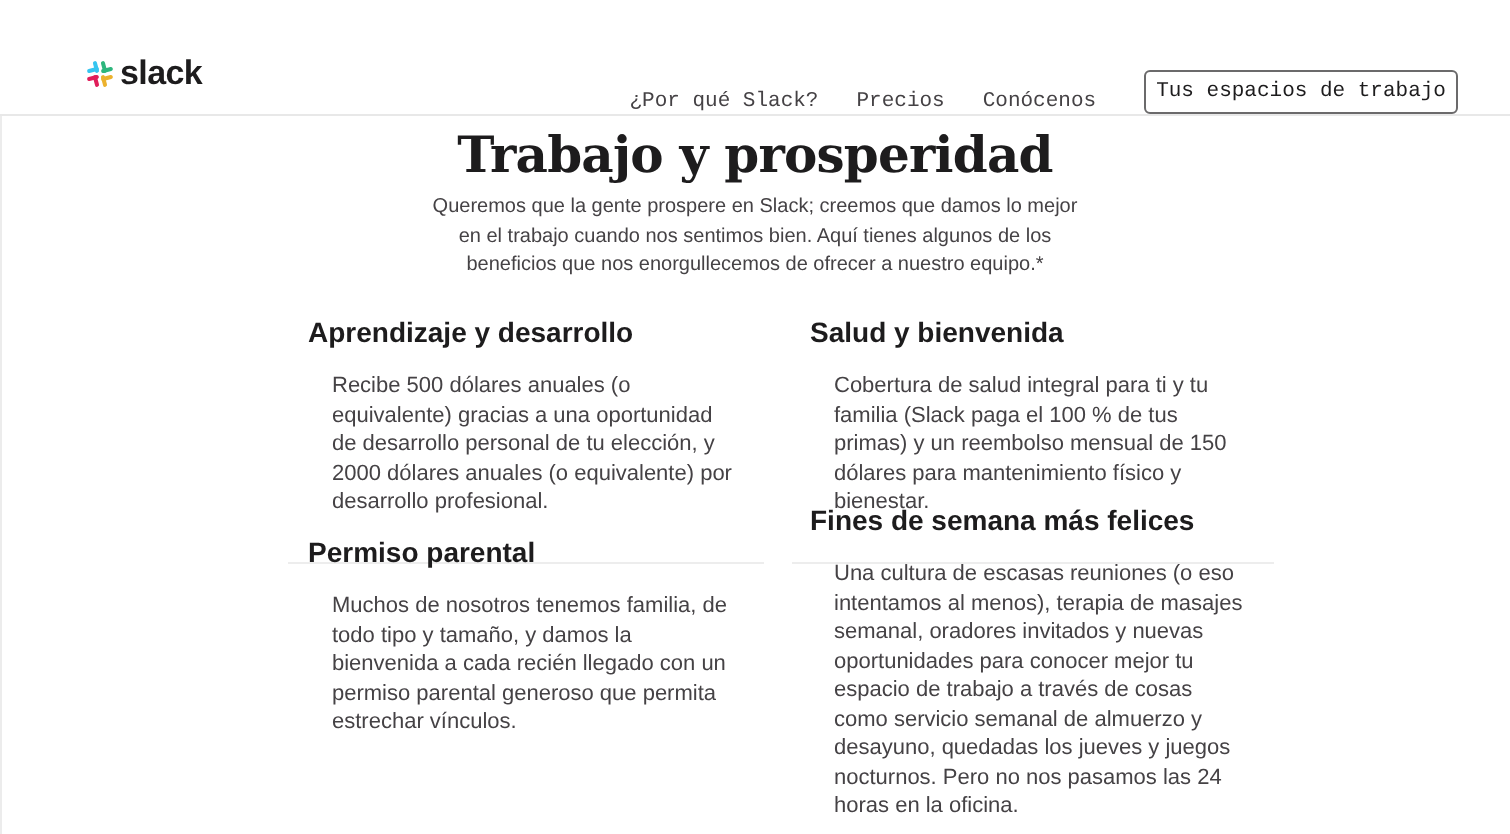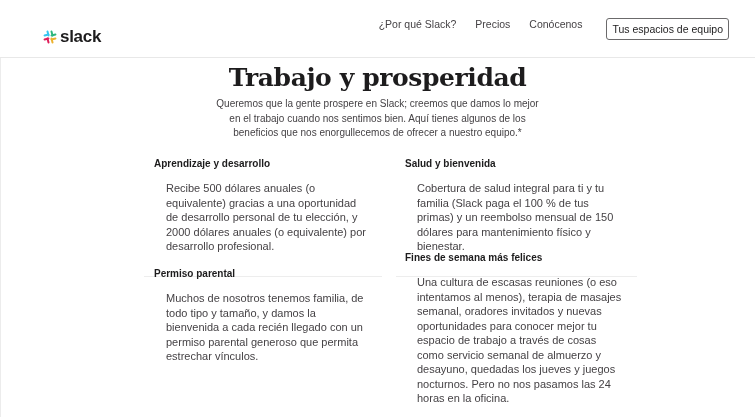--- a/index.html
+++ b/index.html
@@ -23,21 +23,21 @@
       position: absolute; left: 43px; top: 9px;
       display: flex; align-items: center;
     }
     .logo svg { width: 14px; height: 14px; margin-right: 3px; }
     .logo-text {
       font-size: 17px; font-weight: bold; color: #1d1c1d; letter-spacing: -0.3px;
       line-height: 20px;
     }
     .nav {
       position: absolute; top: 0; right: 26px; height: 39px;
-      display: flex; align-items: flex-start;
+      display: flex; align-items: flex-end; font-family: Liberation Mono, monospace;
     }
     .nav-link {
       font-size: 10.5px; color: #454245; margin-right: 19px; cursor: pointer;
     }
     .nav-link:nth-child(3) { margin-right: 24px; }
     .nav-btn {
       font-size: 10.5px; color: #1d1c1d;
       border: 1px solid #6b6a6b; border-radius: 3px;
       padding: 4px 5px; background: #fff; cursor: pointer;
     }
@@ -49,21 +49,21 @@
     }
     .intro {
       position: absolute; top: 97px; left: 210px; width: 335px;
       text-align: center; font-size: 10px; line-height: 14.5px; color: #454245;
       margin: 0;
     }
     .card {
       position: absolute; width: 240px;
     }
     .card h3 {
-      margin: 0 0 6px 0; font-size: 10px; font-weight: bold; color: #1d1c1d;
+      margin: 0 0 6px 0; font-size: 14px; font-weight: bold; color: #1d1c1d;
     }
     .card p {
       margin: 12px; font-size: 11px; line-height: 14.5px; color: #454245;
     }
     .card.bordered { border-bottom: 1px solid #ededed; padding-bottom: 10px; }
     .c1 { left: 144px; top: 158px; width: 228px; padding-left: 10px; }
     .c2 { left: 396px; top: 158px; width: 232px; padding-left: 9px; }
     .c3 { left: 154px; top: 268px; width: 225px; }
     .c4 { left: 405px; top: 252px; width: 232px; }
   </style>
@@ -83,21 +83,21 @@
       <rect x="7.5" y="8" width="6" height="2" rx="1" fill="#ecb22e" transform="rotate(-15 10.5 9)"></rect>
       <rect x="4" y="7.5" width="2" height="6" rx="1" fill="#e01e5a" transform="rotate(-15 5 10.5)"></rect>
       <rect x="0.5" y="8" width="6" height="2" rx="1" fill="#e01e5a" transform="rotate(-15 3.5 9)"></rect>
     </svg>
     <span class="logo-text">slack</span>
   </div>
   <nav class="nav">
     <span class="nav-link">¿Por qué Slack?</span>
     <span class="nav-link">Precios</span>
     <span class="nav-link">Conócenos</span>
-    <span class="nav-btn">Tus espacios de equipo</span>
+    <span class="nav-btn">Tus espacios de trabajo</span>
   </nav>
 </header>
 
 <h1 class="title">Trabajo y prosperidad</h1>
 <p class="intro">Queremos que la gente prospere en Slack; creemos que damos lo mejor en el trabajo cuando nos sentimos bien. Aquí tienes algunos de los beneficios que nos enorgullecemos de ofrecer a nuestro equipo.*</p>
 
 <div class="card c1 bordered">
   <h3>Aprendizaje y desarrollo</h3>
   <p>Recibe 500 dólares anuales (o equivalente) gracias a una oportunidad de desarrollo personal de tu elección, y 2000 dólares anuales (o equivalente) por desarrollo profesional.</p>
 </div>

